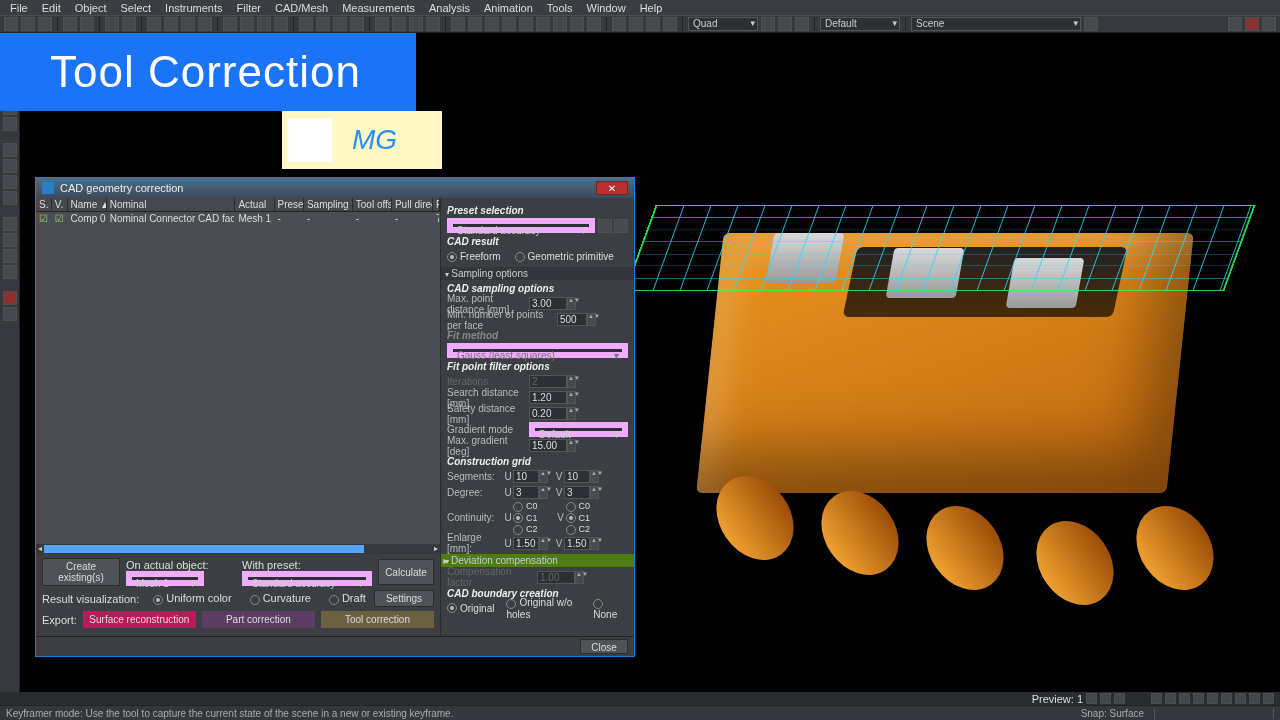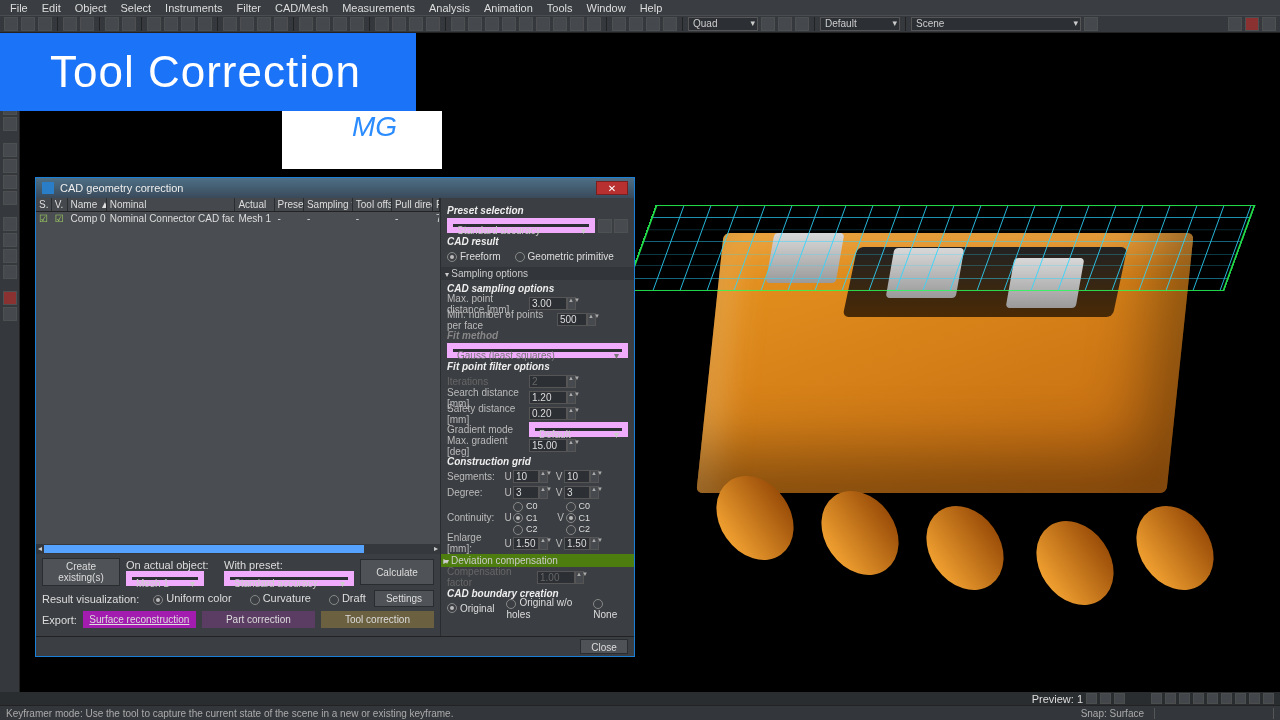--- a/index.html
+++ b/index.html
@@ -16,21 +16,21 @@
 .tcombo { height:14px; background:#2c3034; border:1px solid #555; color:#ccc; font-size:10px; padding:0 14px 0 4px; position:relative; }
 .tcombo::after { content:"▾"; position:absolute; right:2px; top:0; font-size:9px; }
 
 
 .sidetb { position:absolute; top:33px; left:0; width:20px; bottom:18px; background:#35393d; border-right:1px solid #222; display:flex; flex-direction:column; align-items:center; padding:4px 0; gap:2px; z-index:50; }
 .sidetb .tbtn { width:14px; height:14px; }
 .sidetb .active { background:#1e6010; border-color:#3ea020; }
 
 
 .banner { position:absolute; top:33px; left:0; width:416px; height:78px; background:#1b73f8; color:#fff; font-size:44px; font-weight:300; display:flex; align-items:center; padding-left:50px; letter-spacing:1px; z-index:60; }
-.badge { position:absolute; top:111px; left:282px; width:160px; height:58px; background:#ffffff; z-index:59; display:flex; }
+.badge { position:absolute; top:111px; left:282px; width:160px; height:58px; background:#fef9c3; z-index:59; display:flex; align-items:center; }
 .badge .sq { width:44px; height:44px; background:#fff; margin-left:6px; }
 .badge .txt { color:#2b8cff; font-size:28px; font-weight:500; margin-left:20px; font-style:italic; }
 
 
 .dialog { position:absolute; top:177px; left:35px; width:600px; height:480px; background:#3b3e42; border:1px solid #1a7fd6; z-index:80; display:flex; flex-direction:column; }
 .titlebar { height:20px; background:linear-gradient(#4d6f86,#3a4a5a); display:flex; align-items:center; padding:0 6px; color:#eee; font-size:11px; }
 .titlebar .x { margin-left:auto; width:32px; height:14px; background:#b93030; color:#fff; text-align:center; font-size:10px; line-height:14px; border:1px solid #7a1f1f; }
 .tico { width:12px; height:12px; background:#2a7ec7; margin-right:6px; }
 .dbody { flex:1; display:flex; overflow:hidden; }
 
@@ -49,21 +49,21 @@
 
 
 .lctrl { padding:4px 6px; background:#3b3e42; }
 .lrow { display:flex; align-items:center; gap:6px; margin-bottom:4px; }
 .btn { background:#4f5256; border:1px solid #2a2d30; color:#ddd; padding:2px 6px; font-size:10px; text-align:center; }
 .sel { background:#2c2f33; border:6px solid #f0abfc; color:#ccc; font-size:10px; padding:1px 4px; height:15px; position:relative; }
 .sel::after { content:"▾"; position:absolute; right:3px; }
 .radio { width:10px; height:10px; border-radius:50%; border:1px solid #888; display:inline-block; margin-right:3px; vertical-align:middle; }
 .radio.on::after { content:""; display:block; width:4px; height:4px; background:#bbb; border-radius:50%; margin:2px; }
 .exbtn { flex:1; text-align:center; padding:3px 0; font-size:10px; }
-.ex-green { background:#a21caf;text-decoration:underline; }
+.ex-green { background:#be185d; }
 .ex-purple { background:#5b3d63; }
 .ex-olive { background:#6b6040; }
 
 
 .rpanel { flex:1; padding:4px 6px; background:#3b3e42; font-size:10px; overflow:hidden; }
 .rpanel .sec { color:#eee; font-weight:bold; margin:3px 0 2px; font-size:10px;font-style:italic; }
 .rpanel .ghead { background:#323539; padding:1px 4px; margin:3px -6px; font-size:10px; color:#ccc; }
 .rpanel .ghead::before { content:"▾ "; font-size:8px; }
 .prm { display:flex; align-items:center; margin:1px 0; height:15px; }
 .prm label { width:82px; color:#bbb; }
@@ -257,21 +257,21 @@
           <div class="btn" style="width:78px;white-space:pre-line;line-height:11px;padding:2px 0">Create
 existing(s)</div>
           <div style="flex:1">
             <div>On actual object:</div>
             <div class="sel" style="width:78px">Mesh 1</div>
           </div>
           <div style="flex:1">
             <div>With preset:</div>
             <div class="sel" style="width:130px">Standard accuracy</div>
           </div>
-          <div class="btn" style="width:74px;height:26px;line-height:22px">Calculate</div>
+          <div class="btn" style="width:56px;height:26px;line-height:22px">Calculate</div>
         </div>
         <div class="lrow">
           <span>Result visualization:</span>
           <span style="margin-left:8px"><span class="radio on"></span><span>Uniform color</span></span>
           <span style="margin-left:12px"><span class="radio"></span><span>Curvature</span></span>
           <span style="margin-left:12px"><span class="radio"></span><span>Draft</span></span>
           <div class="btn" style="width:60px;margin-left:auto">Settings</div>
         </div>
         <div class="lrow">
           <span>Export:</span>

